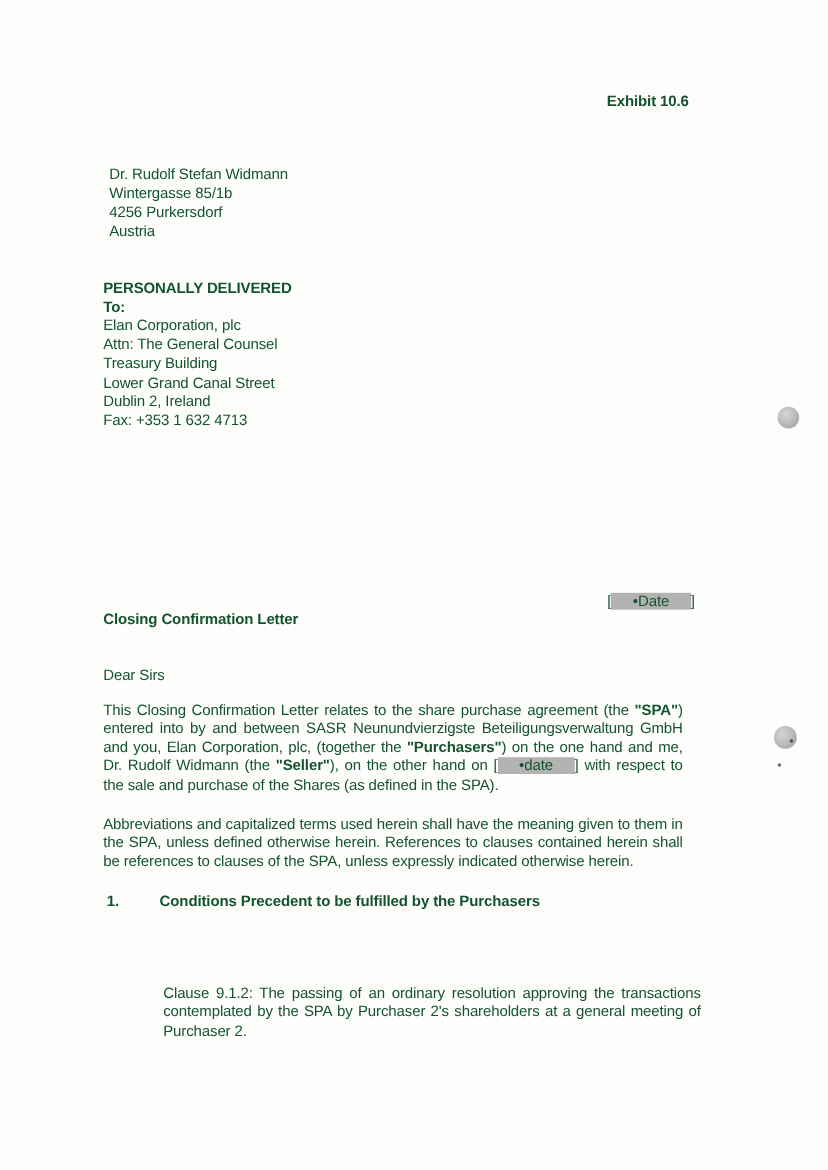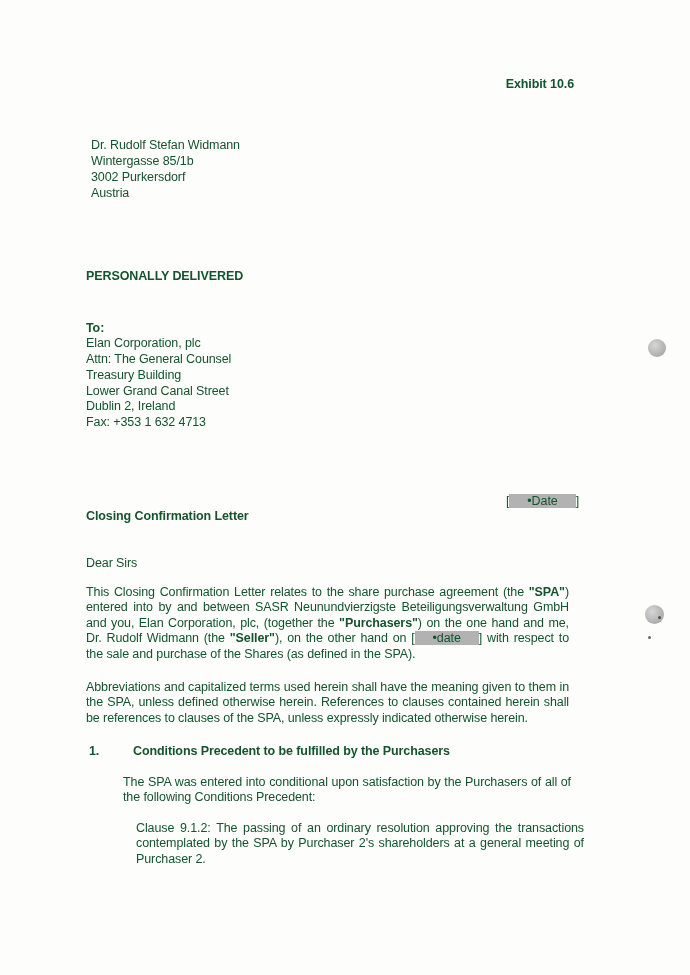--- a/index.html
+++ b/index.html
@@ -7,21 +7,21 @@
     position: relative;
     width: 690px;
     height: 975px;
     background: #fdfdfc;
     font-family: Liberation Sans, sans-serif;
     font-size: 12.5px;
     color: #14532d;
     letter-spacing: -0.1px;
     overflow: hidden;
   }
-  .bold { font-weight: bold; margin-top: 36px; }
+  .bold { font-weight: bold; }
   .underline { text-decoration: underline; }
 
   .exhibit   { position: absolute; top: 77px;  right: 116px; font-weight: bold; }
   .recipient { position: absolute; left: 91px; top: 137px; line-height: 16px; }
   .delivery  { position: absolute; left: 86px; top: 233px; line-height: 15.7px; }
   .copy      { position: absolute; left: 86px; top: 375px; line-height: 15.6px; }
 
   .date-stamp { position: absolute; top: 494px; right: 111px; }
 
   .title      { position: absolute; left: 86px; top: 509px; font-weight: bold; text-align: right; }
@@ -69,21 +69,21 @@
 </head>
 <body>
 
 <div class="page">
 
   <div class="exhibit">Exhibit 10.6</div>
 
   <div class="recipient">
     <div>Dr. Rudolf Stefan Widmann</div>
     <div>Wintergasse 85/1b</div>
-    <div>3002 Purkersdorf</div>
+    <div>4256 Purkersdorf</div>
     <div>Austria</div>
   </div>
 
   <div class="delivery">
     <div class="bold">PERSONALLY DELIVERED</div>
     <div class="bold">To:</div>
     <div>Elan Corporation, plc</div>
     <div>Attn: The General Counsel</div>
     <div>Treasury Building</div>
     <div>Lower Grand Canal Street</div>
@@ -96,20 +96,19 @@
 
   <div class="title">Closing Confirmation Letter</div>
   <div class="salutation">Dear Sirs</div>
 
   <p class="para p1"><span>This Closing Confirmation Letter relates to the share purchase agreement (the </span><span class="bold">"SPA"</span><span>) entered into by and between SASR Neunundvierzigste Beteiligungsverwaltung GmbH and you, Elan Corporation, plc, (together the </span><span class="bold">"Purchasers"</span><span>) on the one hand and me, Dr. Rudolf Widmann (the </span><span class="bold">"Seller"</span><span>), on the other hand on [</span><span class="hl">•date</span><span>] with respect to the sale and purchase of the Shares (as defined in the SPA).</span></p>
   <p class="para p2">Abbreviations and capitalized terms used herein shall have the meaning given to them in the SPA, unless defined otherwise herein. References to clauses contained herein shall be references to clauses of the SPA, unless expressly indicated otherwise herein.</p>
 
   <div class="section-num">1.</div>
   <div class="section-heading">Conditions Precedent to be fulfilled by the Purchasers</div>
 
-  <p class="para sub-a">The SPA was entered into conditional upon satisfaction by the Purchasers of all of the following Conditions Precedent:</p>
   <p class="para sub-b">Clause 9.1.2: The passing of an ordinary resolution approving the transactions contemplated by the SPA by Purchaser 2's shareholders at a general meeting of Purchaser 2.</p>
 
   <div class="artifact a1"></div>
   <div class="artifact a2"></div>
   <div class="speck"></div>
 
 </div>
 
 </body></html>

